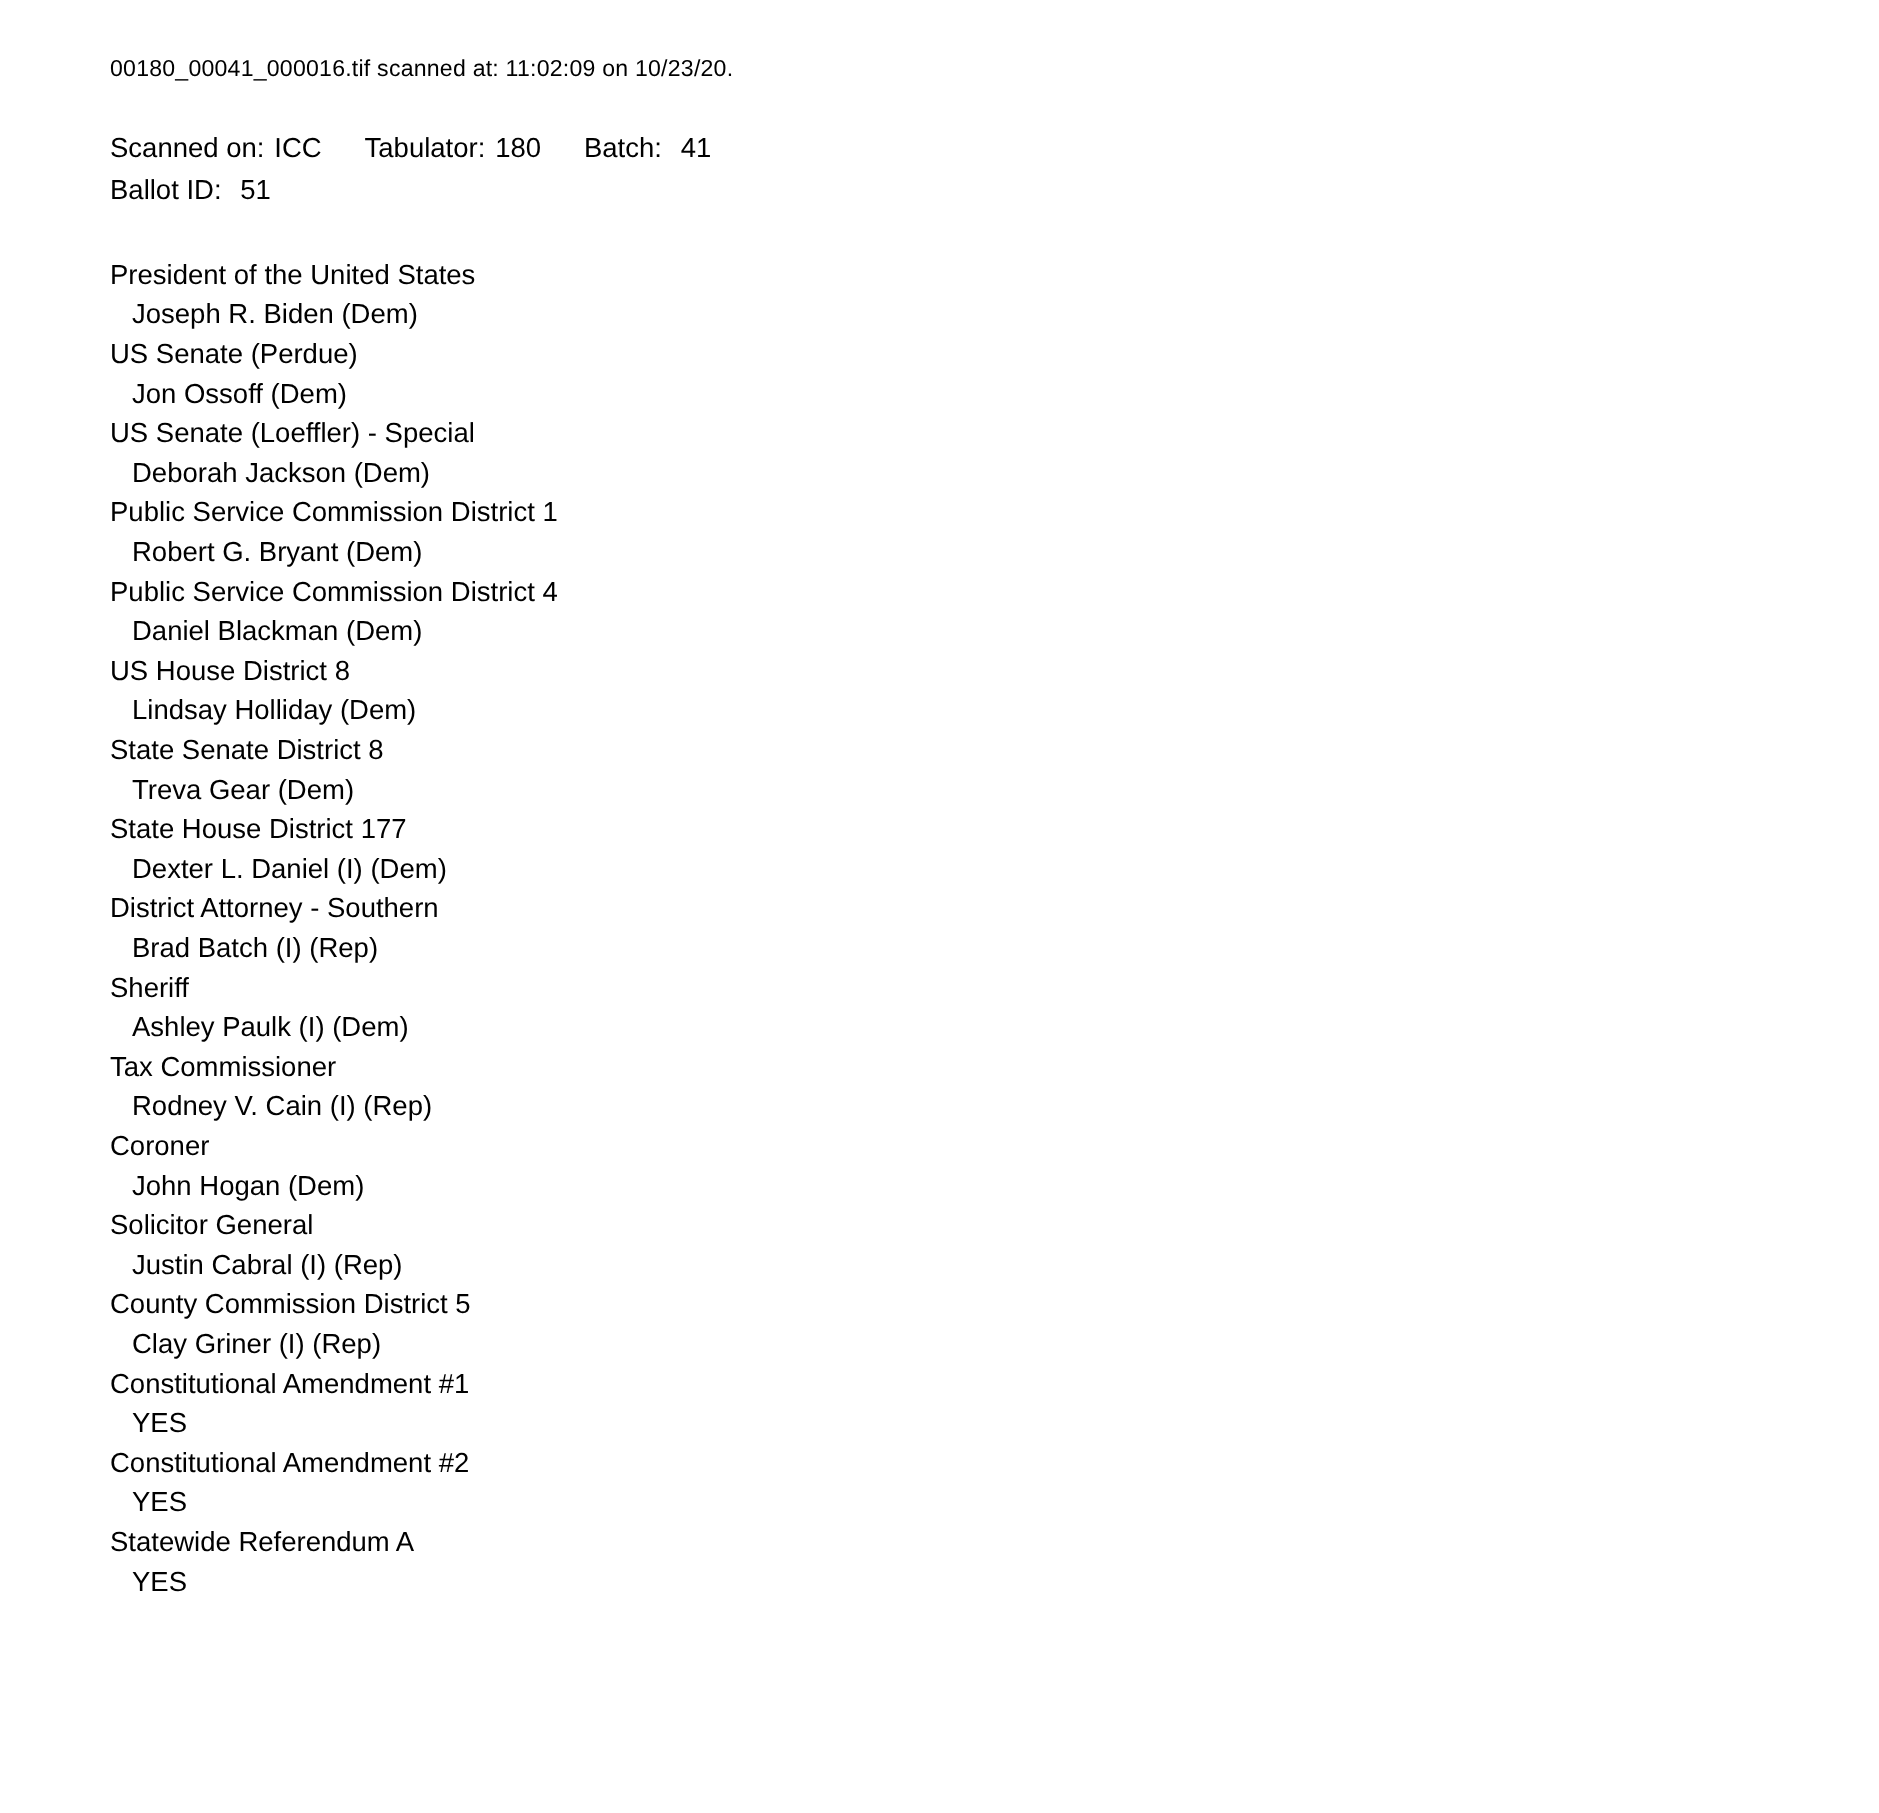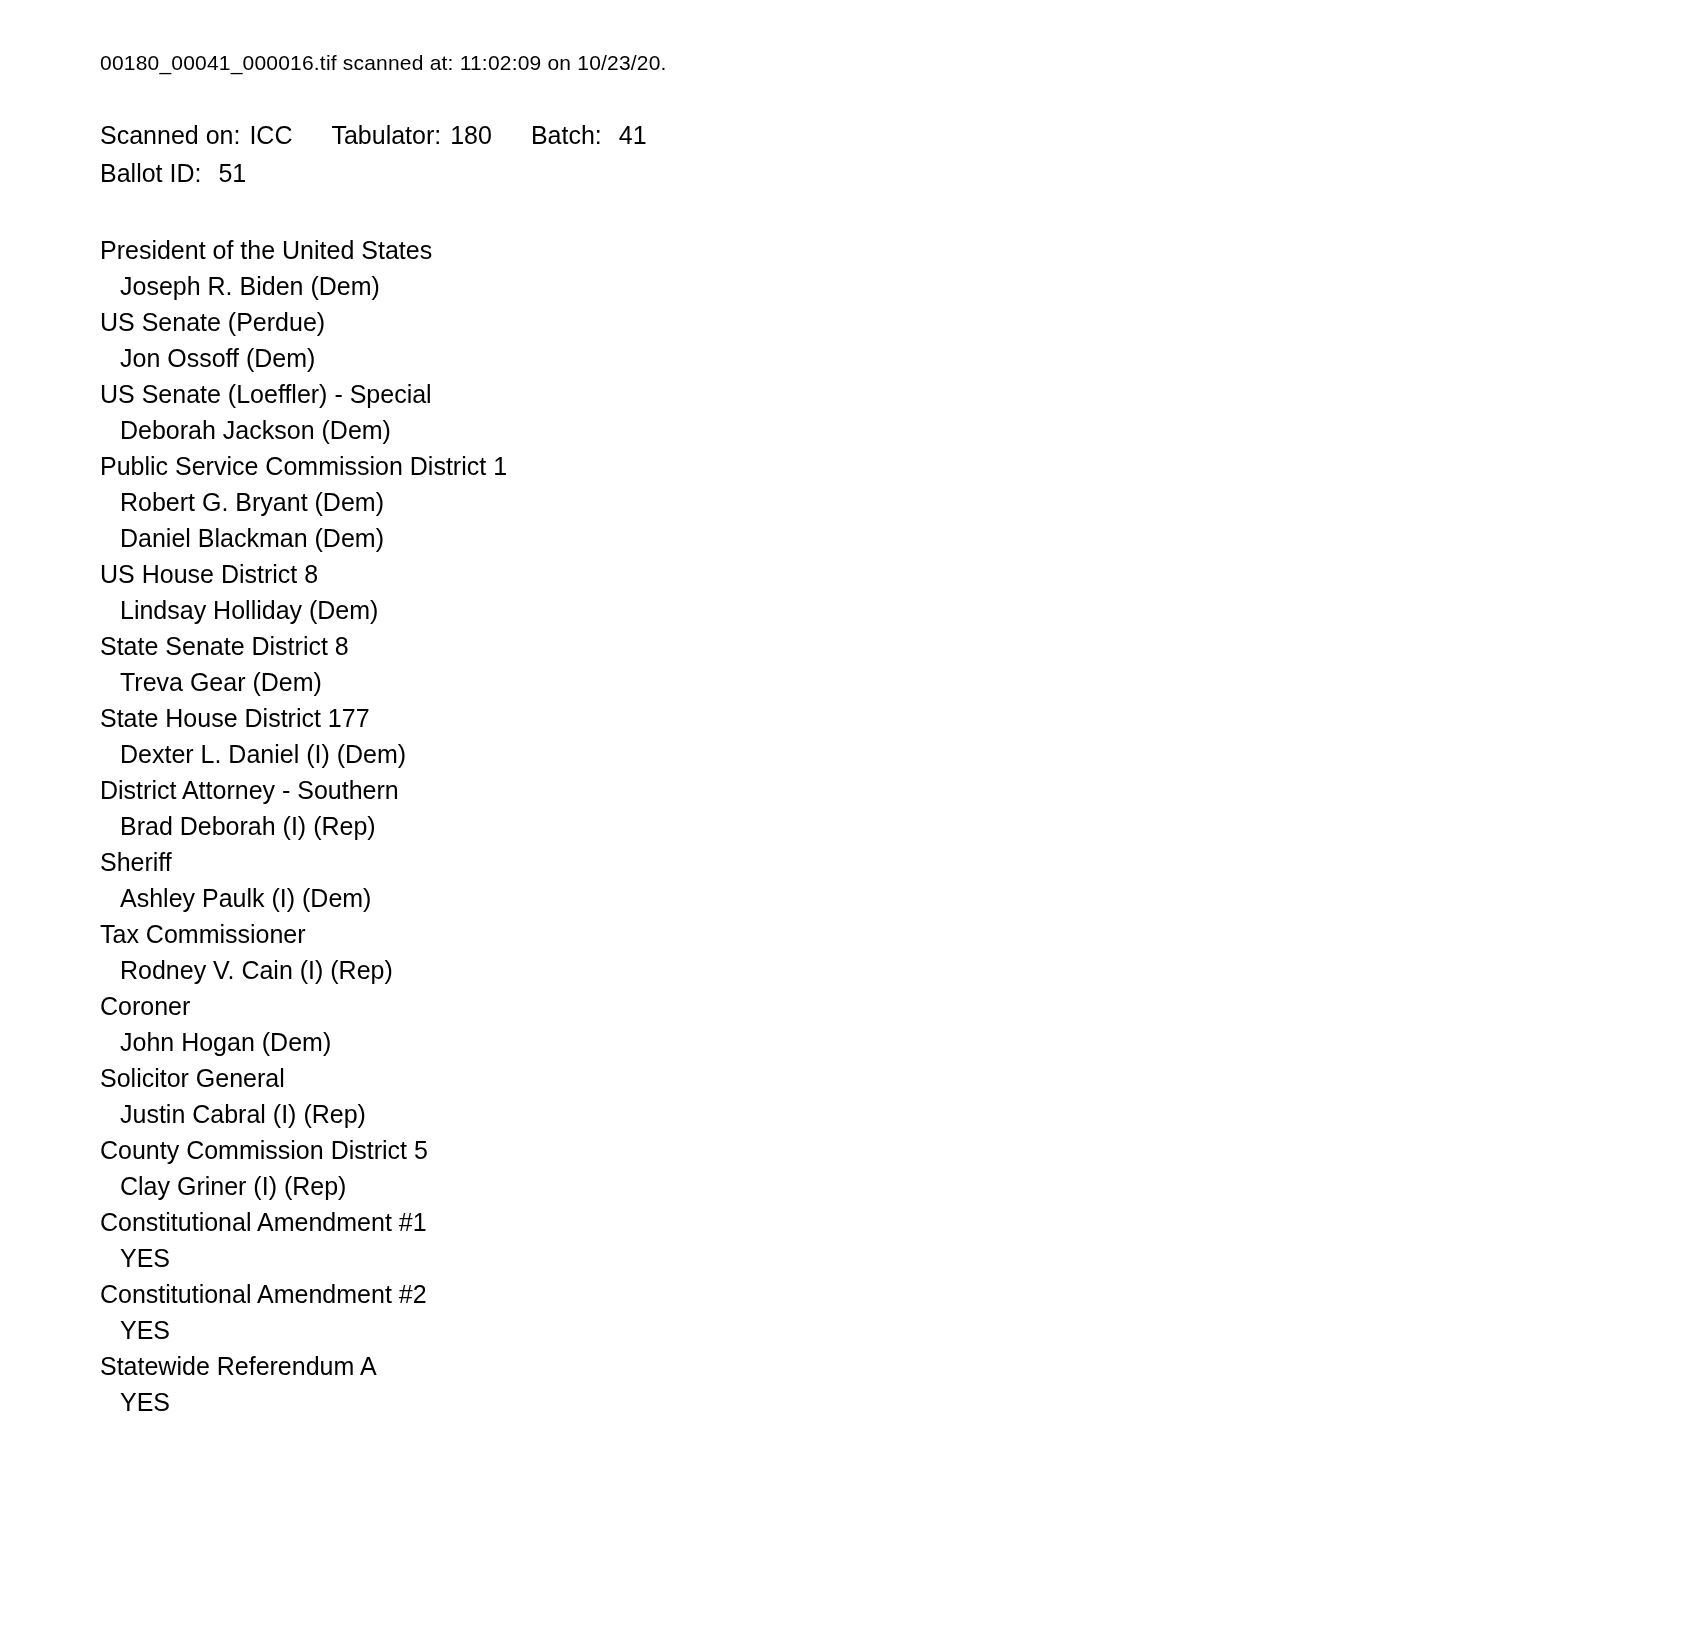--- a/index.html
+++ b/index.html
@@ -93,41 +93,42 @@
       <div class="office">US Senate (Loeffler) - Special</div>
       <div class="selection">Deborah Jackson (Dem)</div>
     </div>
 
     <div class="contest">
       <div class="office">Public Service Commission District 1</div>
       <div class="selection">Robert G. Bryant (Dem)</div>
     </div>
 
     <div class="contest">
+      <div class="office">Public Service Commission District 4</div>
       <div class="selection">Daniel Blackman (Dem)</div>
     </div>
 
     <div class="contest">
       <div class="office">US House District 8</div>
       <div class="selection">Lindsay Holliday (Dem)</div>
     </div>
 
     <div class="contest">
       <div class="office">State Senate District 8</div>
       <div class="selection">Treva Gear (Dem)</div>
     </div>
 
     <div class="contest">
       <div class="office">State House District 177</div>
       <div class="selection">Dexter L. Daniel (I) (Dem)</div>
     </div>
 
     <div class="contest">
       <div class="office">District Attorney - Southern</div>
-      <div class="selection">Brad Deborah (I) (Rep)</div>
+      <div class="selection">Brad Batch (I) (Rep)</div>
     </div>
 
 
     <div class="contest">
       <div class="office">Sheriff</div>
       <div class="selection">Ashley Paulk (I) (Dem)</div>
     </div>
 
     <div class="contest">
       <div class="office">Tax Commissioner</div>

